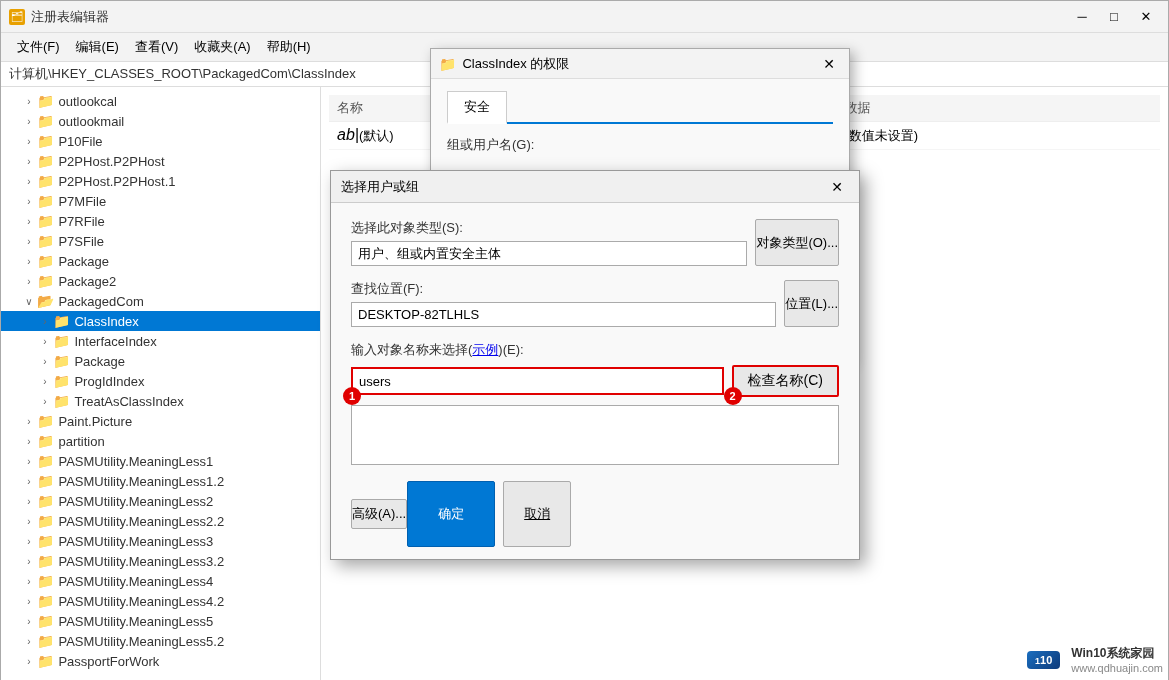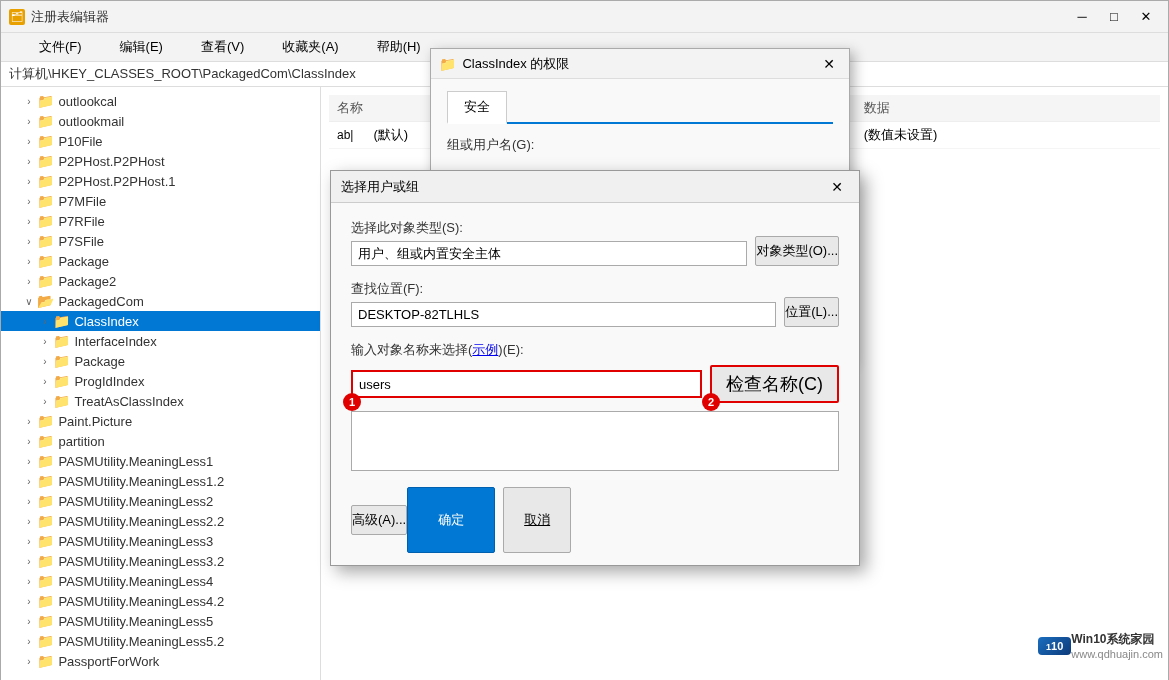--- a/index.html
+++ b/index.html
@@ -26,21 +26,21 @@
     .title-text { font-size: 13px; color: #333; }
     .title-controls { display: flex; gap: 4px; }
     .title-btn { width: 28px; height: 20px; border: none; background: transparent; cursor: pointer; font-size: 13px; display: flex; align-items: center; justify-content: center; }
 
     .menu-bar {
       display: flex; gap: 0;
       padding: 2px 8px;
       background: #f3f3f3;
       border-bottom: 1px solid #ddd;
     }
-    .menu-item { padding: 3px 8px; font-size: 13px; cursor: pointer; margin-left: 22px; }
+    .menu-item { padding: 3px 8px; font-size: 13px; cursor: pointer; }
 
     .address-bar {
       padding: 3px 8px;
       background: #fff;
       border-bottom: 1px solid #ddd;
       font-size: 13px;
       color: #333;
       display: flex; align-items: center;
     }
 
@@ -121,37 +121,37 @@
       z-index: 20;
     }
     .select-dialog-title {
       display: flex; align-items: center; justify-content: space-between;
       background: #f0f0f0;
       padding: 7px 10px;
       border-bottom: 1px solid #ccc;
       height: 32px;
     }
     .select-dialog-body { padding: 16px 20px 12px; }
-    .field-row { display: flex; align-items: flex-end; gap: 8px; margin-bottom: 14px; }
+    .field-row { display: flex; gap: 8px; margin-bottom: 14px; }
     .field-group { flex: 1; display: flex; flex-direction: column; gap: 4px; }
     .field-label { font-size: 13px; color: #333; }
     .field-input { border: 1px solid #aaa; padding: 4px 6px; font-size: 13px; background: #fff; width: 100%; }
     .side-btn { padding: 5px 0; font-size: 13px; border: 1px solid #aaa; background: #e8e8e8; cursor: pointer; border-radius: 2px; white-space: nowrap; }
     .users-input-box {
       border: 2px solid #e00000;
       padding: 4px 6px;
       font-size: 13px;
       background: #fff;
       width: 380px;
       height: 28px;
     }
     .check-name-btn {
       border: 2px solid #e00000;
       padding: 5px 14px;
-      font-size: 18px;
+      font-size: 14px;
       background: #e8e8e8;
       cursor: pointer;
       border-radius: 2px;
       white-space: nowrap;
     }
     .multi-input { border: 1px solid #aaa; background: #fff; height: 60px; width: 100%; margin-bottom: 12px; }
     .select-footer { display: flex; align-items: center; padding-top: 4px; }
     .select-footer-right { display: flex; gap: 8px; }
     .ok-btn { padding: 23px 30px; font-size: 13px; border: 1px solid #0060b0; background: #0078d4; color: white; cursor: pointer; border-radius: 2px; }
     .cancel-btn { padding: 22px 20px; font-size: 13px; border: 1px solid #aaa; background: #e8e8e8; cursor: pointer; border-radius: 2px; text-decoration: underline; }
@@ -164,22 +164,22 @@
       background: #e00000;
       color: white;
       font-size: 11px;
       font-weight: bold;
       position: absolute;
     }
 
     
     .watermark {
       position: absolute;
-      bottom: 20px; right: 6px;
-      display: flex; align-items: center; gap: 0;
+      bottom: 6px; right: 6px;
+      display: flex; align-items: center; gap: 11px;
       z-index: 100;
       justify-content: space-between;
     }
     .wm-badge {
       background: linear-gradient(135deg, #1a6ebf, #0d3a7a);
       color: white; font-size: 11px;
       padding: 3px 8px; border-radius: 4px;
       font-weight: bold;
     }
 
@@ -374,21 +374,21 @@
         <thead>
           <tr>
             <th>名称</th>
             <th>类型</th>
             <th>数据</th>
           </tr>
         </thead>
         <tbody>
           <tr class="content-row">
             <td>
-              <span style="font-size:12px; margin-right:20px;">ab|</span>(默认)
+              <span style="font-size:16px; margin-right:0;font-style:italic;">ab|</span>(默认)
             </td>
             <td>REG_SZ</td>
             <td>(数值未设置)</td>
           </tr>
         </tbody>
       </table>
     </div>
   </div>
 </div>
 

